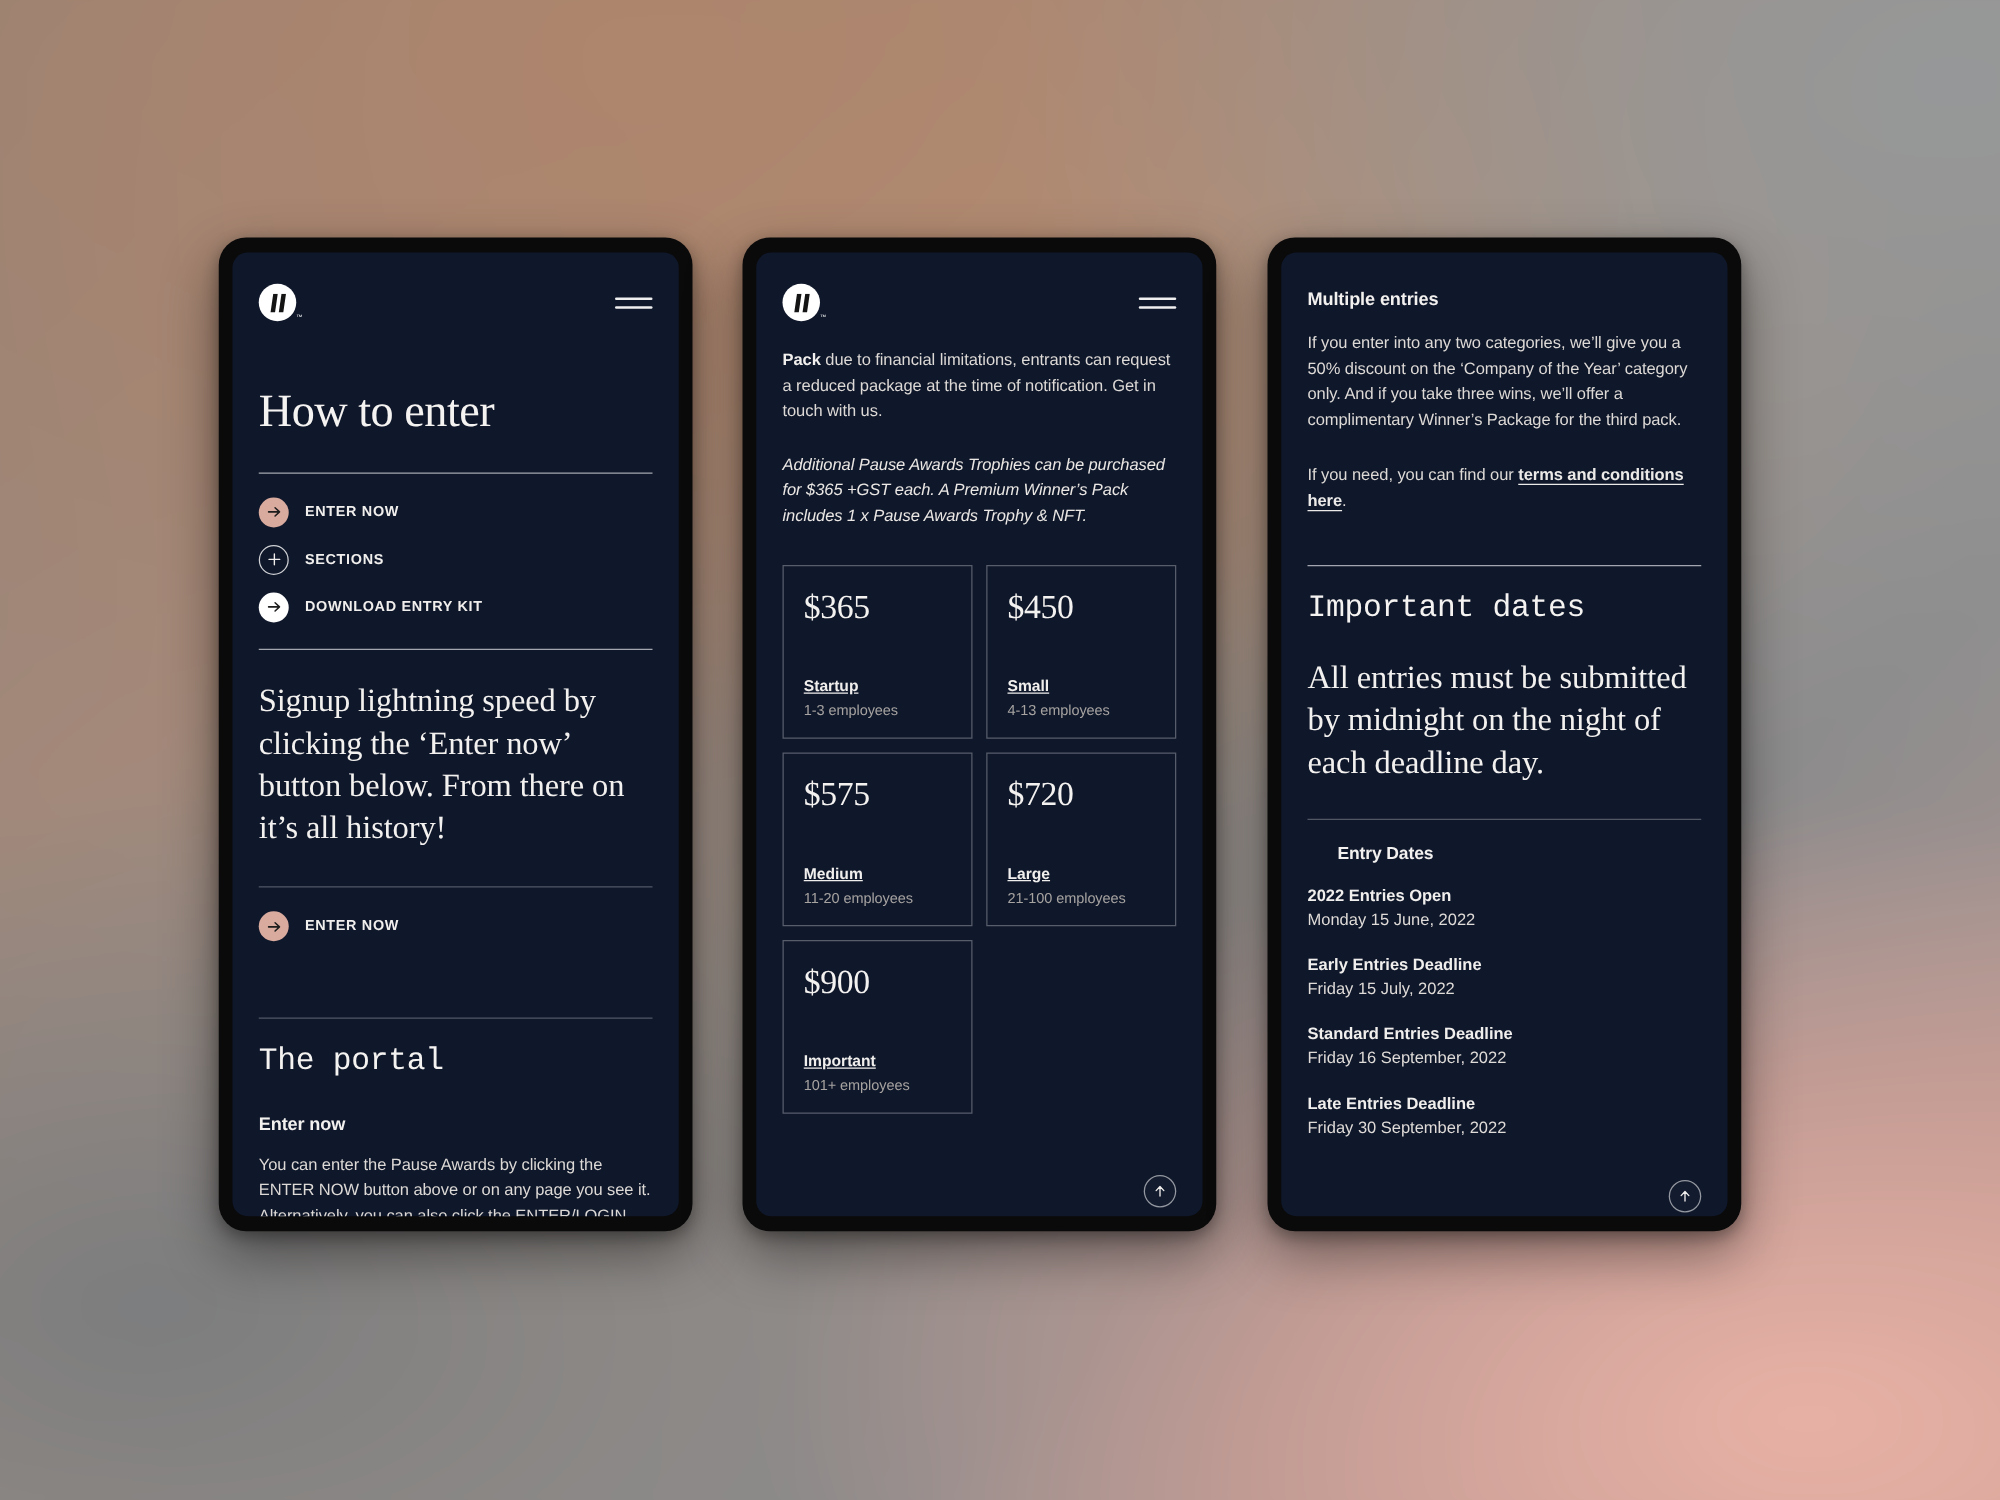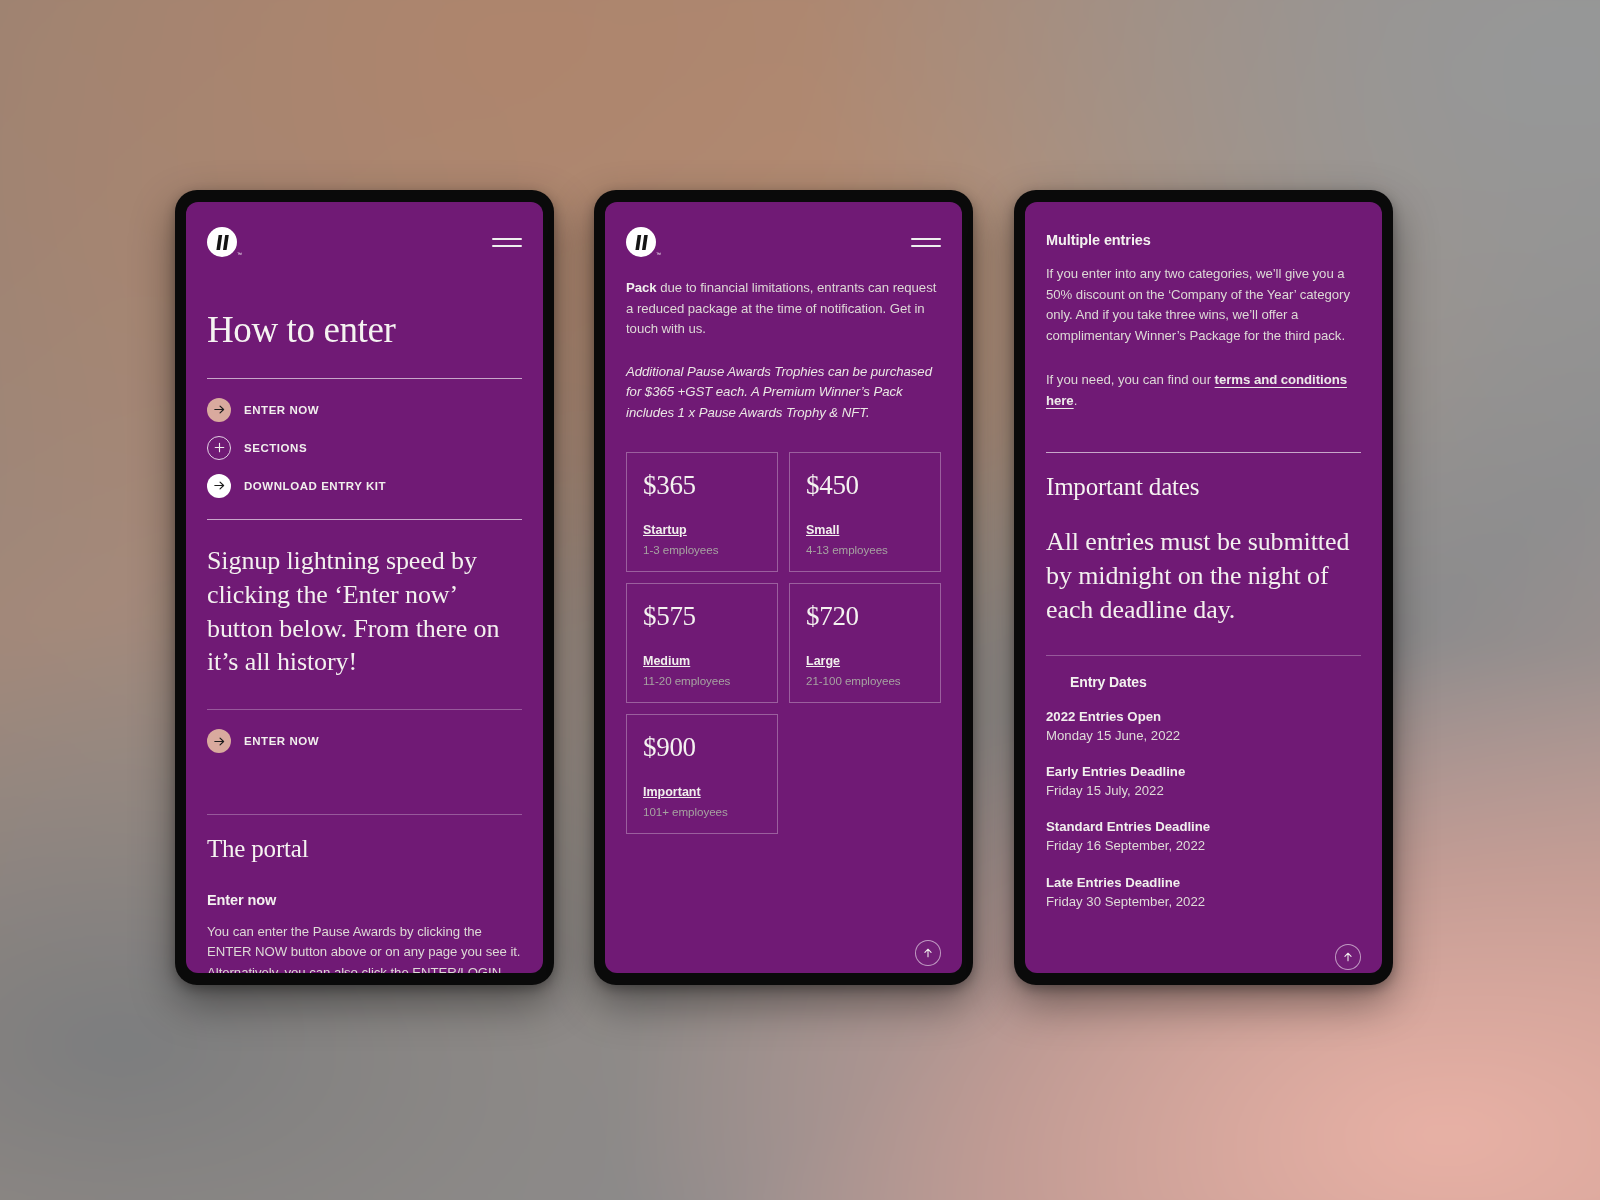--- a/index.html
+++ b/index.html
@@ -36,21 +36,21 @@
   .phone {
     position: absolute;
     background: #0a0a0a;
     border-radius: 22px;
     padding: 12px 11px;
     box-shadow: 0 18px 44px rgba(0,0,0,0.42), 0 4px 12px rgba(0,0,0,0.3);
   }
   .screen {
     width: 100%;
     height: 100%;
-    background: #701a75;
+    background: #0f172a;
     border-radius: 12px;
     overflow: hidden;
     position: relative;
     color: #f2f0ee;
   }
 
   #phone-1 { left: 175px; top: 190px; width: 379px; height: 795px; }
   #phone-2 { left: 594px; top: 190px; width: 379px; height: 795px; }
   #phone-3 { left: 1014px; top: 190px; width: 379px; height: 795px; }
 
@@ -151,21 +151,21 @@
   .statement {
     font-family: "Liberation Serif", serif;
     font-weight: 400;
     font-size: 26px;
     line-height: 1.30;
     color: #f3f1ef;
     letter-spacing: -0.1px;
   }
 
   h2.section-title {
-    font-family: Liberation Serif, serif;
+    font-family: Liberation Mono, monospace;
     font-weight: 400;
     font-size: 25px;
     line-height: 1.15;
     color: #f5f3f1;
     letter-spacing: -0.2px;
   }
 
   h3.sub-title {
     font-size: 14.5px;
     font-weight: 700;
@@ -191,21 +191,21 @@
 
   
   .price-grid {
     display: grid;
     grid-template-columns: 1fr 1fr;
     gap: 11px;
   }
   .price-card {
     border: 1px solid rgba(255,255,255,0.30);
     background: transparent;
-    height: 120px;
+    height: 139px;
     padding: 17px 16px 15px 16px;
     display: flex;
     flex-direction: column;
     justify-content: space-between;
   }
   .price-amount {
     font-family: "Liberation Serif", serif;
     font-size: 27px;
     font-weight: 400;
     color: #f4f2f0;

